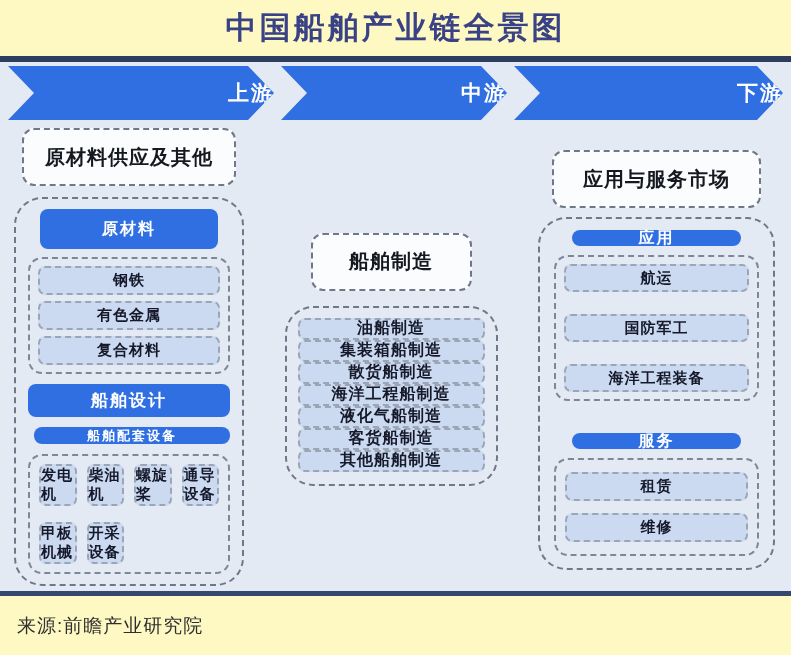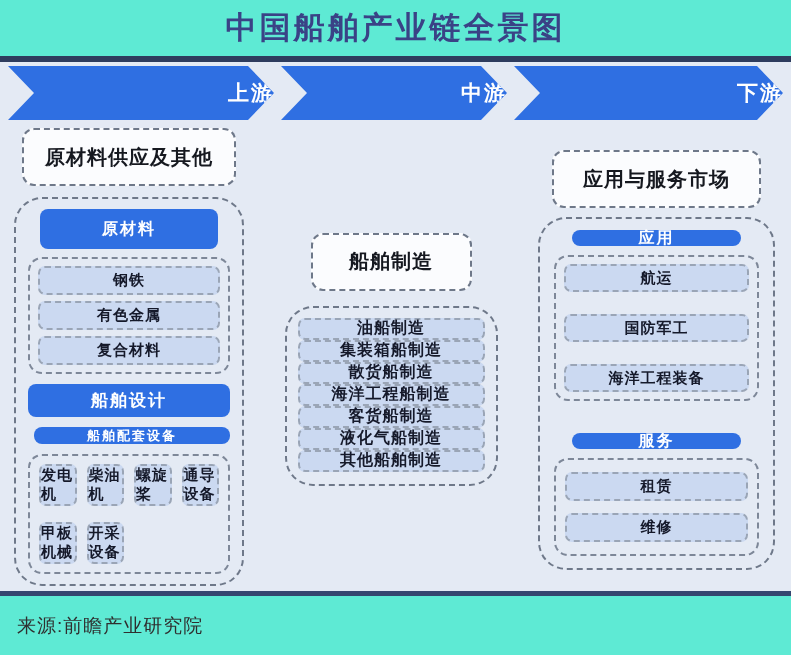--- a/index.html
+++ b/index.html
@@ -1,21 +1,21 @@
 <!DOCTYPE html>
 <html><head>
 <meta charset="utf-8">
 <style>
   * { margin: 0; padding: 0; box-sizing: border-box; }
   html, body { background: #ffffff; }
   body {
     width: 791px; height: 655px; overflow: hidden;
     font-family: "Liberation Sans", "DejaVu Sans", sans-serif;
   }
-  .page { width: 791px; height: 655px; display: flex; flex-direction: column; background: #5eead4; }
+  .page { width: 791px; height: 655px; display: flex; flex-direction: column; background: #fef9c3; }
 
   .title {
     height: 56px; display: flex; align-items: center; justify-content: center;
     font-size: 31px; font-weight: 800; letter-spacing: 3px; color: #3a4286;
   }
   .topbar { height: 6px; background: #2e3c5e; }
   .bottombar { height: 5px; background: #35466f; }
 
   .content {
     height: 529px; background: #e4eaf4;
@@ -145,22 +145,22 @@
         </div>
       </div>
 
       <div class="col col-mid">
         <div class="hbox">船舶制造</div>
         <div class="outer">
           <div class="item">油船制造</div>
           <div class="item">集装箱船制造</div>
           <div class="item">散货船制造</div>
           <div class="item">海洋工程船制造</div>
+          <div class="item">液化气船制造</div>
           <div class="item">客货船制造</div>
-          <div class="item">液化气船制造</div>
           <div class="item">其他船舶制造</div>
         </div>
       </div>
 
       <div class="col col-right">
         <div class="hbox">应用与服务市场</div>
         <div class="outer">
           <div class="bluepill pill-title">应用</div>
           <div class="group group-apps">
             <div class="item">航运</div>

